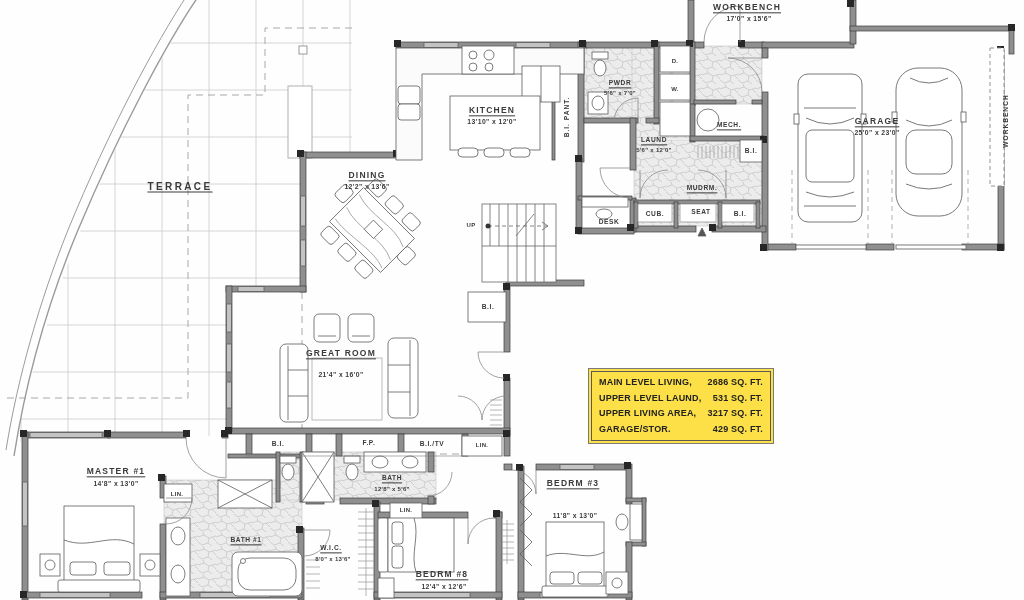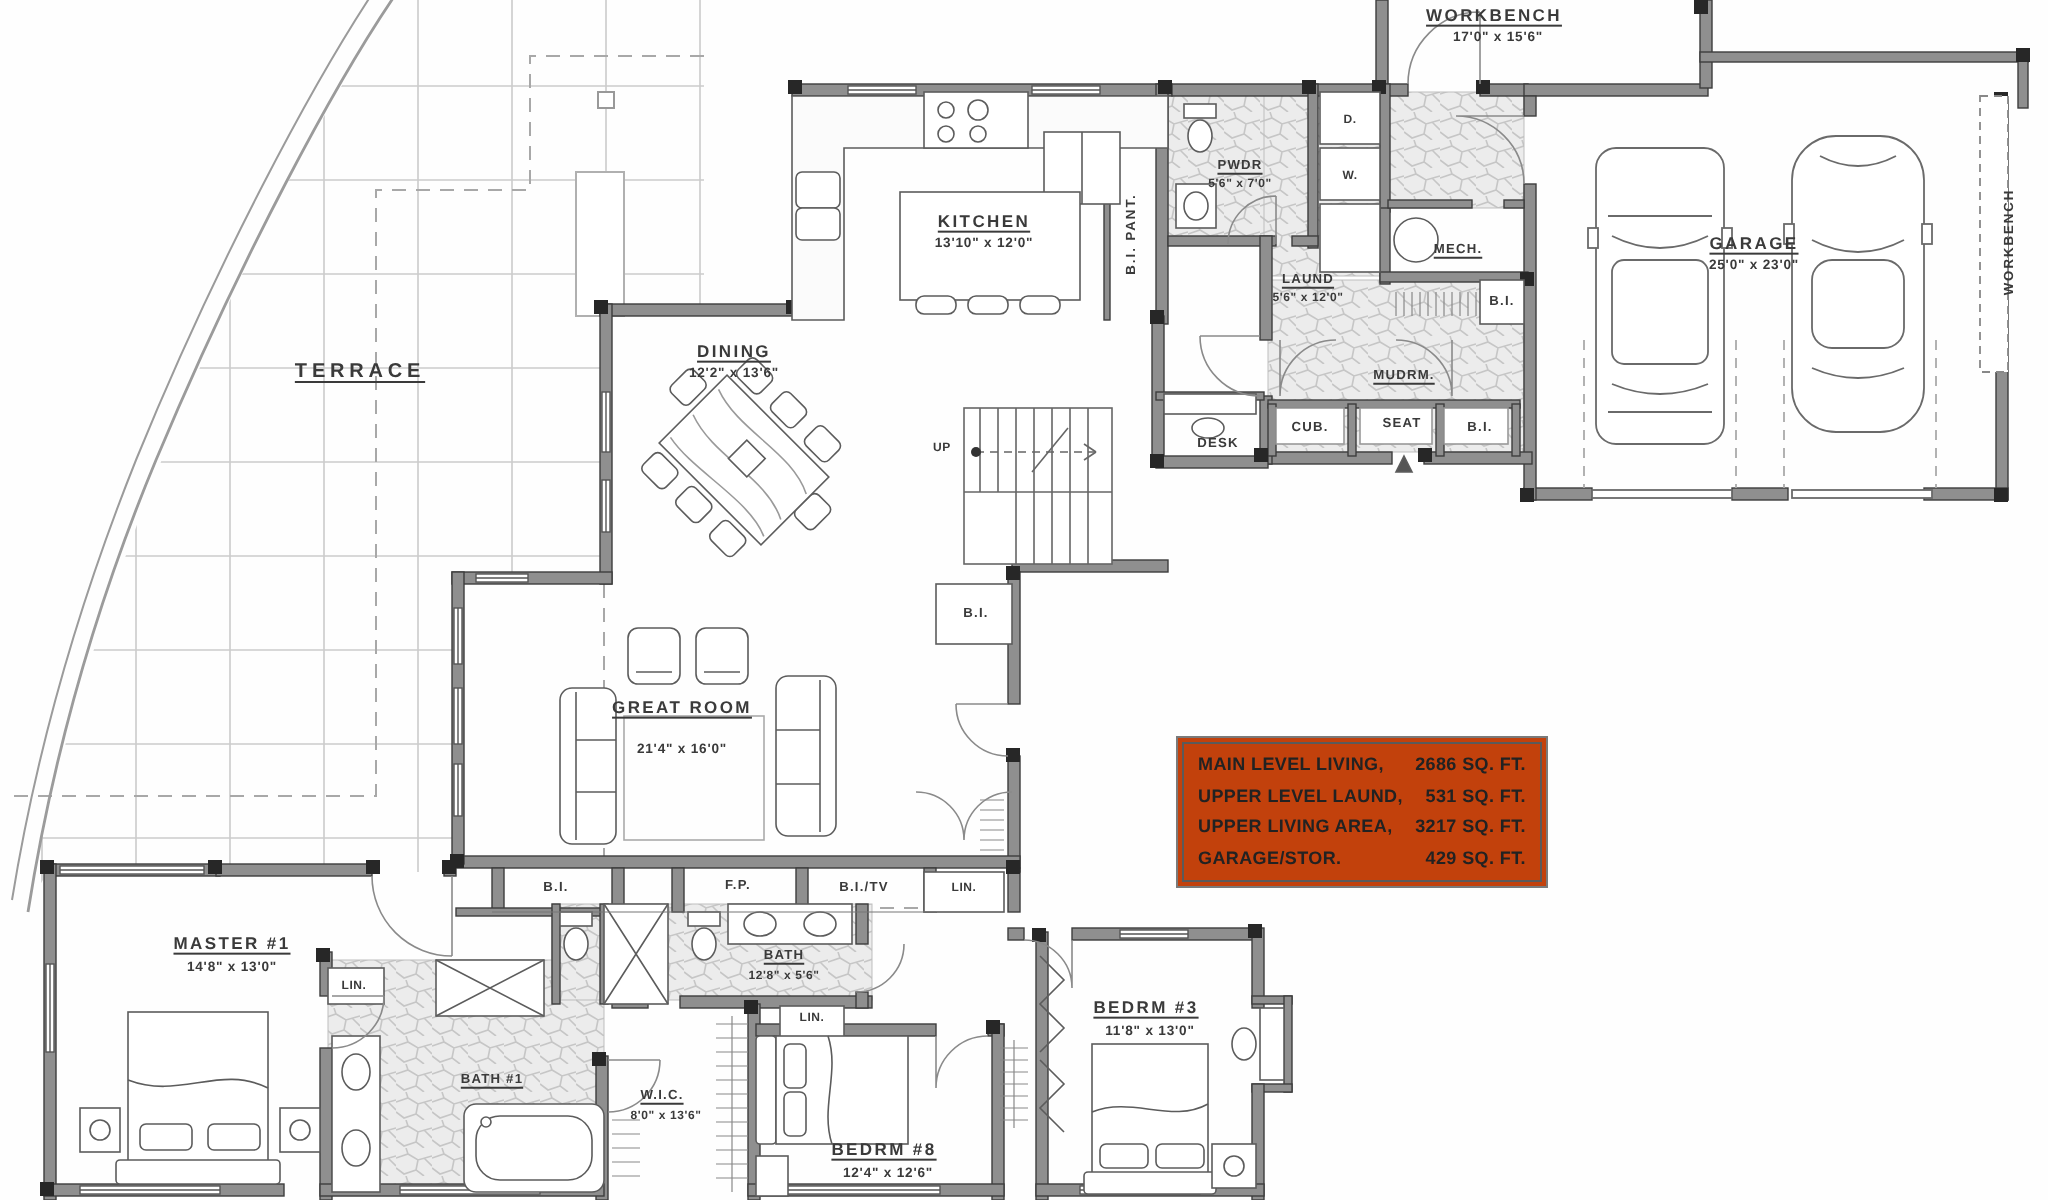--- a/index.html
+++ b/index.html
@@ -8,21 +8,21 @@
   #plan-svg{position:absolute;left:0;top:0;}
   .lbl{position:absolute;transform:translate(-50%,-50%);white-space:nowrap;color:#3a3a3a;
        font:700 8.5px/1.1 "Liberation Sans",sans-serif;letter-spacing:1.2px;text-align:center;}
   .u{text-decoration:underline;text-underline-offset:2px;}
   .dim{font-size:6.8px;font-weight:600;letter-spacing:.4px;}
   .sm{font-size:6.6px;letter-spacing:.6px;}
   .xs{font-size:6px;letter-spacing:.3px;}
   .big{font-size:10px;letter-spacing:2.4px;}
   .vlbl{position:absolute;transform:translate(-50%,-50%) rotate(180deg);writing-mode:vertical-rl;
         white-space:nowrap;color:#3a3a3a;font:700 6.6px/1 "Liberation Sans",sans-serif;letter-spacing:1px;}
-  #stats-box{position:absolute;left:588px;top:368px;width:184px;background:#c2410c;border:1px solid #7a7a7a;}
+  #stats-box{position:absolute;left:588px;top:368px;width:184px;background:#fde047;border:1px solid #7a7a7a;}
   #stats-inner{margin:2px;border:1.5px solid #5a5a5a;padding:3px 0;}
   .stats-row{display:flex;justify-content:space-between;padding:0 7px;
              font:700 9px/15.5px "Liberation Sans",sans-serif;color:#222;letter-spacing:.2px;}
 </style>
 </head>
 <body>
 
 <div id="stage">
 
 <svg id="plan-svg" width="1024" height="600" viewBox="0 0 1024 600">
@@ -438,21 +438,21 @@
 
   <div class="lbl sm u" style="left:392px;top:478px">BATH</div>
   <div class="lbl xs" style="left:392px;top:489px">12'8" x 5'6"</div>
 
   <div class="lbl sm u" style="left:331px;top:548px">W.I.C.</div>
   <div class="lbl xs" style="left:333px;top:559px">8'0" x 13'6"</div>
 
   <div class="lbl u" style="left:442px;top:575px">BEDRM #8</div>
   <div class="lbl dim" style="left:444px;top:587px">12'4" x 12'6"</div>
 
-  <div class="lbl u" style="left:573px;top:504px">BEDRM #3</div>
+  <div class="lbl u" style="left:573px;top:484px">BEDRM #3</div>
   <div class="lbl dim" style="left:575px;top:516px">11'8" x 13'0"</div>
 
   <div class="vlbl" style="left:567px;top:117px">B.I. PANT.</div>
   <div class="vlbl" style="left:1006px;top:121px">WORKBENCH</div>
   <div class="lbl sm" style="left:609px;top:222px">DESK</div>
   <div class="lbl sm" style="left:655px;top:214px">CUB.</div>
   <div class="lbl sm" style="left:701px;top:212px">SEAT</div>
   <div class="lbl sm" style="left:740px;top:214px">B.I.</div>
   <div class="lbl sm" style="left:751px;top:151px">B.I.</div>
   <div class="lbl sm" style="left:488px;top:307px">B.I.</div>

